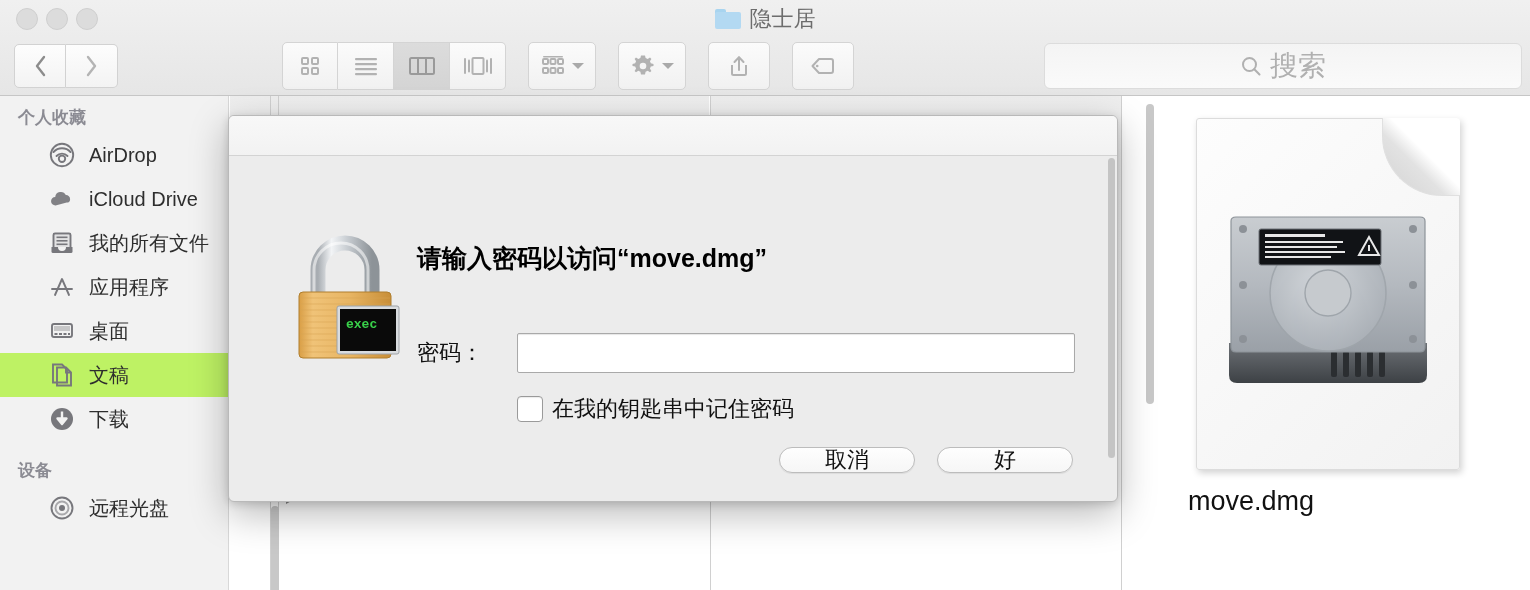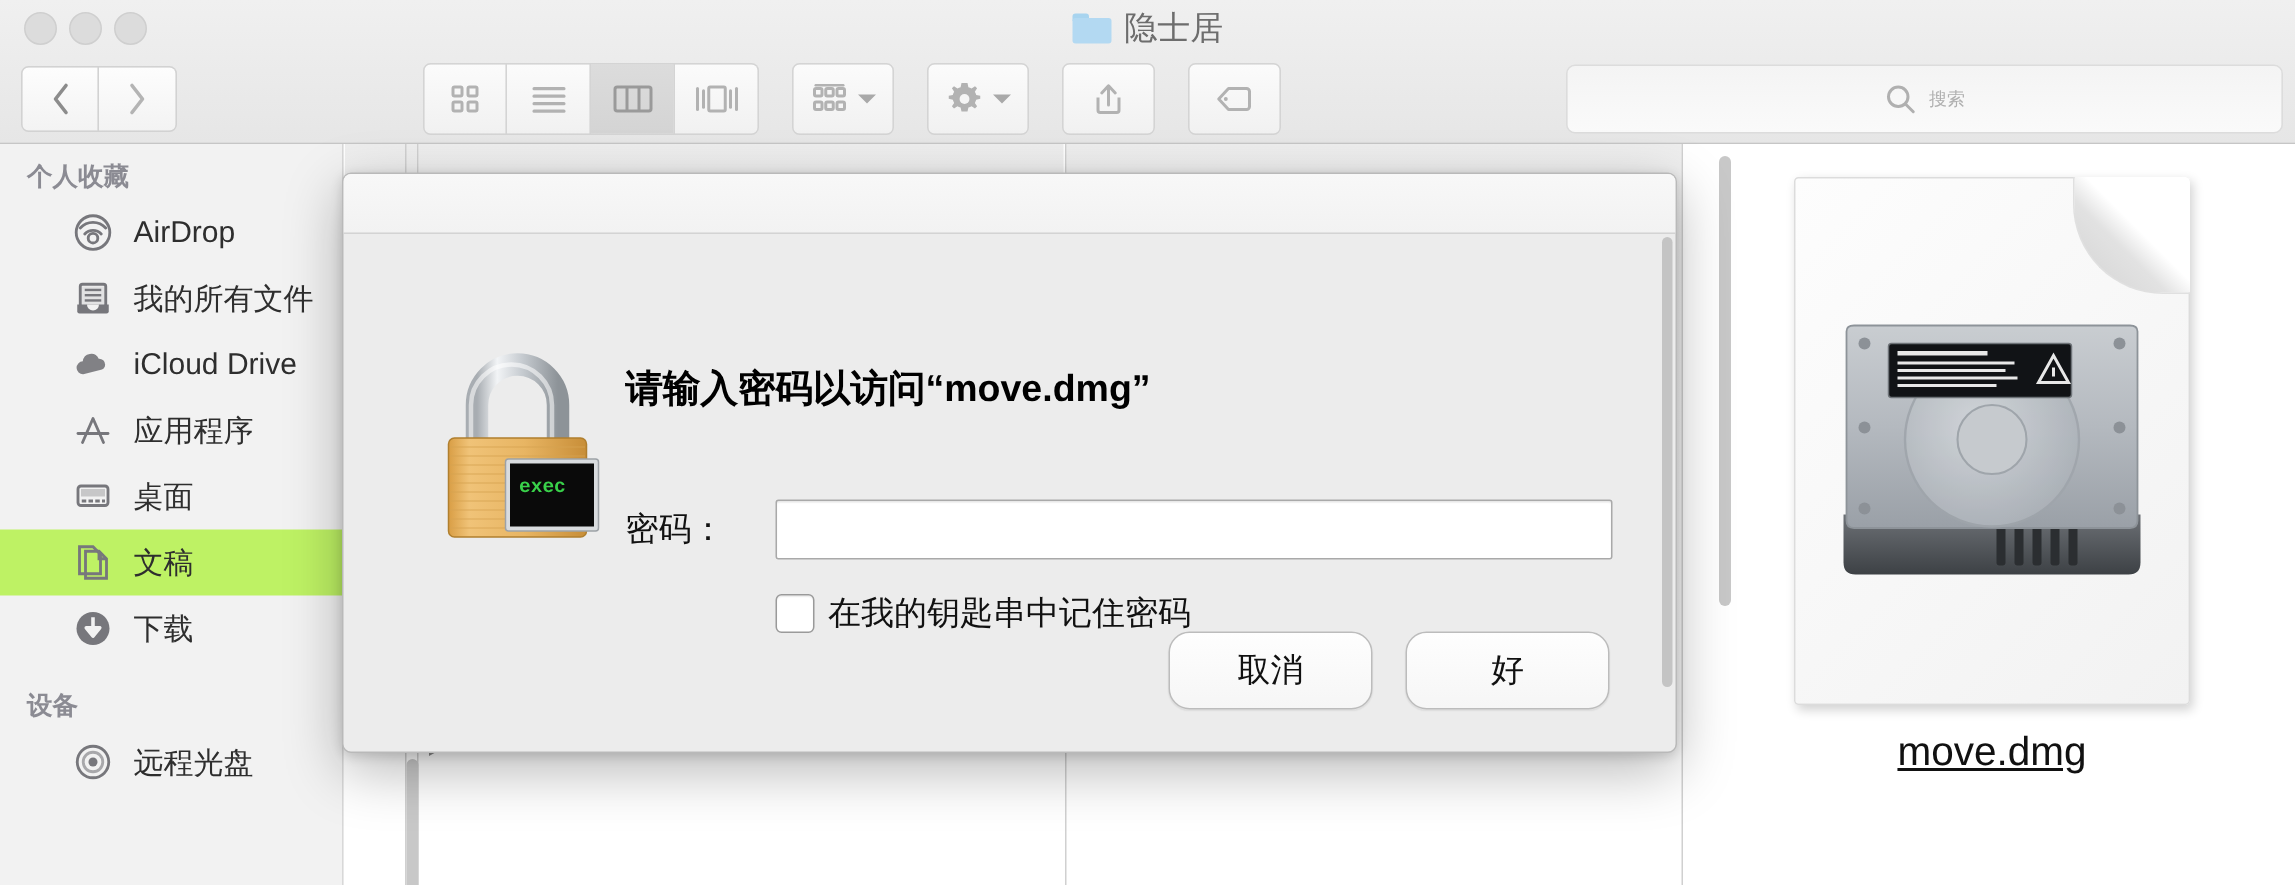--- a/index.html
+++ b/index.html
@@ -75,21 +75,21 @@
   .ic .st { fill: none; stroke: #b2b2b2; stroke-width: 2; }
   .ic .fl { fill: #b2b2b2; }
   .ic .st-d { fill: none; stroke: #9a9a9a; stroke-width: 2; }
 
   .searchbox {
     position: absolute; top: 43px; left: 1044px; width: 478px; height: 46px;
     background: linear-gradient(to bottom,#f4f4f4,#fafafa);
     border: 1px solid #dcdcdc; border-radius: 6px;
     display: flex; align-items: center; justify-content: center; gap: 8px;
   }
-  .searchbox .ph { font-size: 12px; color: #b0b0b0; }
+  .searchbox .ph { font-size: 28px; color: #b0b0b0; }
 
   
   .sidebar {
     position: absolute; left: 0; top: 96px; width: 229px; height: 494px;
     background: #f2f2f2; border-right: 1px solid #d8d8d8;
     overflow: hidden;
   }
   .sb-head { font-size: 17px; color: #8b8b93; font-weight: bold; padding: 10px 0 4px 18px; }
   .sb-item { height: 44px; display: flex; align-items: center; padding-left: 48px; gap: 13px; }
   .sb-item.sel { background: #bef264; }
@@ -117,21 +117,21 @@
     border: 1px solid #dcdcdc;
     border-radius: 3px;
     box-shadow: 2px 3px 7px rgba(0,0,0,0.18);
   }
   .dmg-fold {
     position: absolute; right: -1px; top: -1px; width: 78px; height: 78px;
     background: linear-gradient(225deg,#ffffff 0%,#ffffff 45%,#e2e2e2 60%,#d2d2d2 100%);
     border-radius: 0 3px 0 60px;
     border-left: 1px solid #e0e0e0; border-bottom: 1px solid #e0e0e0;
   }
-  .dmg-label { text-align: center; font-size: 27px; color: #111; margin-top: 16px; text-decoration: underline; }
+  .dmg-label { text-align: left; font-size: 27px; color: #111; margin-top: 16px; }
 
   
   .dialog {
     position: absolute; left: 228px; top: 115px; width: 890px; height: 387px;
     background: #ececec;
     border: 1px solid #b9b9b9;
     border-radius: 6px;
     box-shadow: 0 12px 38px rgba(0,0,0,0.28), 0 2px 8px rgba(0,0,0,0.15);
     overflow: hidden;
   }
@@ -156,21 +156,21 @@
   }
   .row-cb { position: absolute; left: 288px; top: 238px; display: flex; align-items: center; gap: 9px; }
   .cbox {
     width: 26px; height: 26px; background: #fff;
     border: 1px solid #9a9a9a; border-radius: 4px;
     box-shadow: inset 0 1px 1px rgba(0,0,0,0.08);
   }
   .cb-label { font-size: 22px; color: #111; }
   .dlg-buttons { position: absolute; right: 44px; bottom: 29px; display: flex; gap: 22px; }
   .dbtn {
-    min-width: 136px; height: 52px;
+    min-width: 136px; height: 26px;
     background: linear-gradient(to bottom,#fefefe,#f6f6f6);
     border: 1px solid #bcbcbc; border-radius: 14px;
     display: flex; align-items: center; justify-content: center;
     font-size: 22px; color: #111;
     box-shadow: 0 1px 1px rgba(0,0,0,0.07);
   }
   .dlg-scroll { position: absolute; right: 2px; top: 42px; width: 7px; height: 300px; border-radius: 4px; background: #c4c4c4; }
 </style>
 </head>
 <body>
@@ -261,41 +261,41 @@
           <path class="s" d="M4.5 10 a11.5 11.5 0 0 1 17 0" stroke-linecap="round"></path>
           <circle class="s" cx="13" cy="13" r="11.2" stroke-width="1.6"></circle>
         </svg>
       </span>
       <span class="sb-label">AirDrop</span>
     </div>
 
     <div class="sb-item">
       <span class="sb-ico">
         <svg width="26" height="26" viewBox="0 0 26 26">
+          <path class="f" d="M6.5 19.5 a4.3 4.3 0 0 1-0.3-8.6 a5.6 5.6 0 0 1 10.6-1.8 a4 4 0 0 1 4.3 4.1 a3.4 3.4 0 0 1-3.4 3.4 z" opacity="0.92"></path>
+        </svg>
+      </span>
+      <span class="sb-label">iCloud Drive</span>
+    </div>
+
+    <div class="sb-item">
+      <span class="sb-ico">
+        <svg width="26" height="26" viewBox="0 0 26 26">
           <path class="f" d="M4 5 h18 v13 h-18 z" opacity="0.12"></path>
           <rect class="s" x="4.5" y="3.5" width="17" height="15" rx="1.5"></rect>
           <g class="f">
               <rect x="7.5" y="6.5" width="11" height="1.6"></rect>
               <rect x="7.5" y="10" width="11" height="1.6"></rect>
               <rect x="7.5" y="13.5" width="11" height="1.6"></rect>
             </g>
           <path class="f" d="M2.5 17 h21 v4.5 a1.5 1.5 0 0 1-1.5 1.5 h-18 a1.5 1.5 0 0 1-1.5-1.5 z"></path>
           <path d="M9 17 h8 a4 4 0 0 1-8 0 z" fill="#f2f2f2"></path>
         </svg>
       </span>
       <span class="sb-label">我的所有文件</span>
-    </div>
-
-    <div class="sb-item">
-      <span class="sb-ico">
-        <svg width="26" height="26" viewBox="0 0 26 26">
-          <path class="f" d="M6.5 19.5 a4.3 4.3 0 0 1-0.3-8.6 a5.6 5.6 0 0 1 10.6-1.8 a4 4 0 0 1 4.3 4.1 a3.4 3.4 0 0 1-3.4 3.4 z" opacity="0.92"></path>
-        </svg>
-      </span>
-      <span class="sb-label">iCloud Drive</span>
     </div>
 
     <div class="sb-item">
       <span class="sb-ico">
         <svg width="26" height="26" viewBox="0 0 26 26">
           <path class="s" d="M6 21 L13 5 L20 21" stroke-width="2.2" stroke-linecap="round" stroke-linejoin="round"></path>
           <path class="s" d="M3 15 h20" stroke-width="2.2" stroke-linecap="round"></path>
           <path class="f" d="M9.5 19 h7 v2.6 h-7 z" opacity="0"></path>
         </svg>
       </span>

